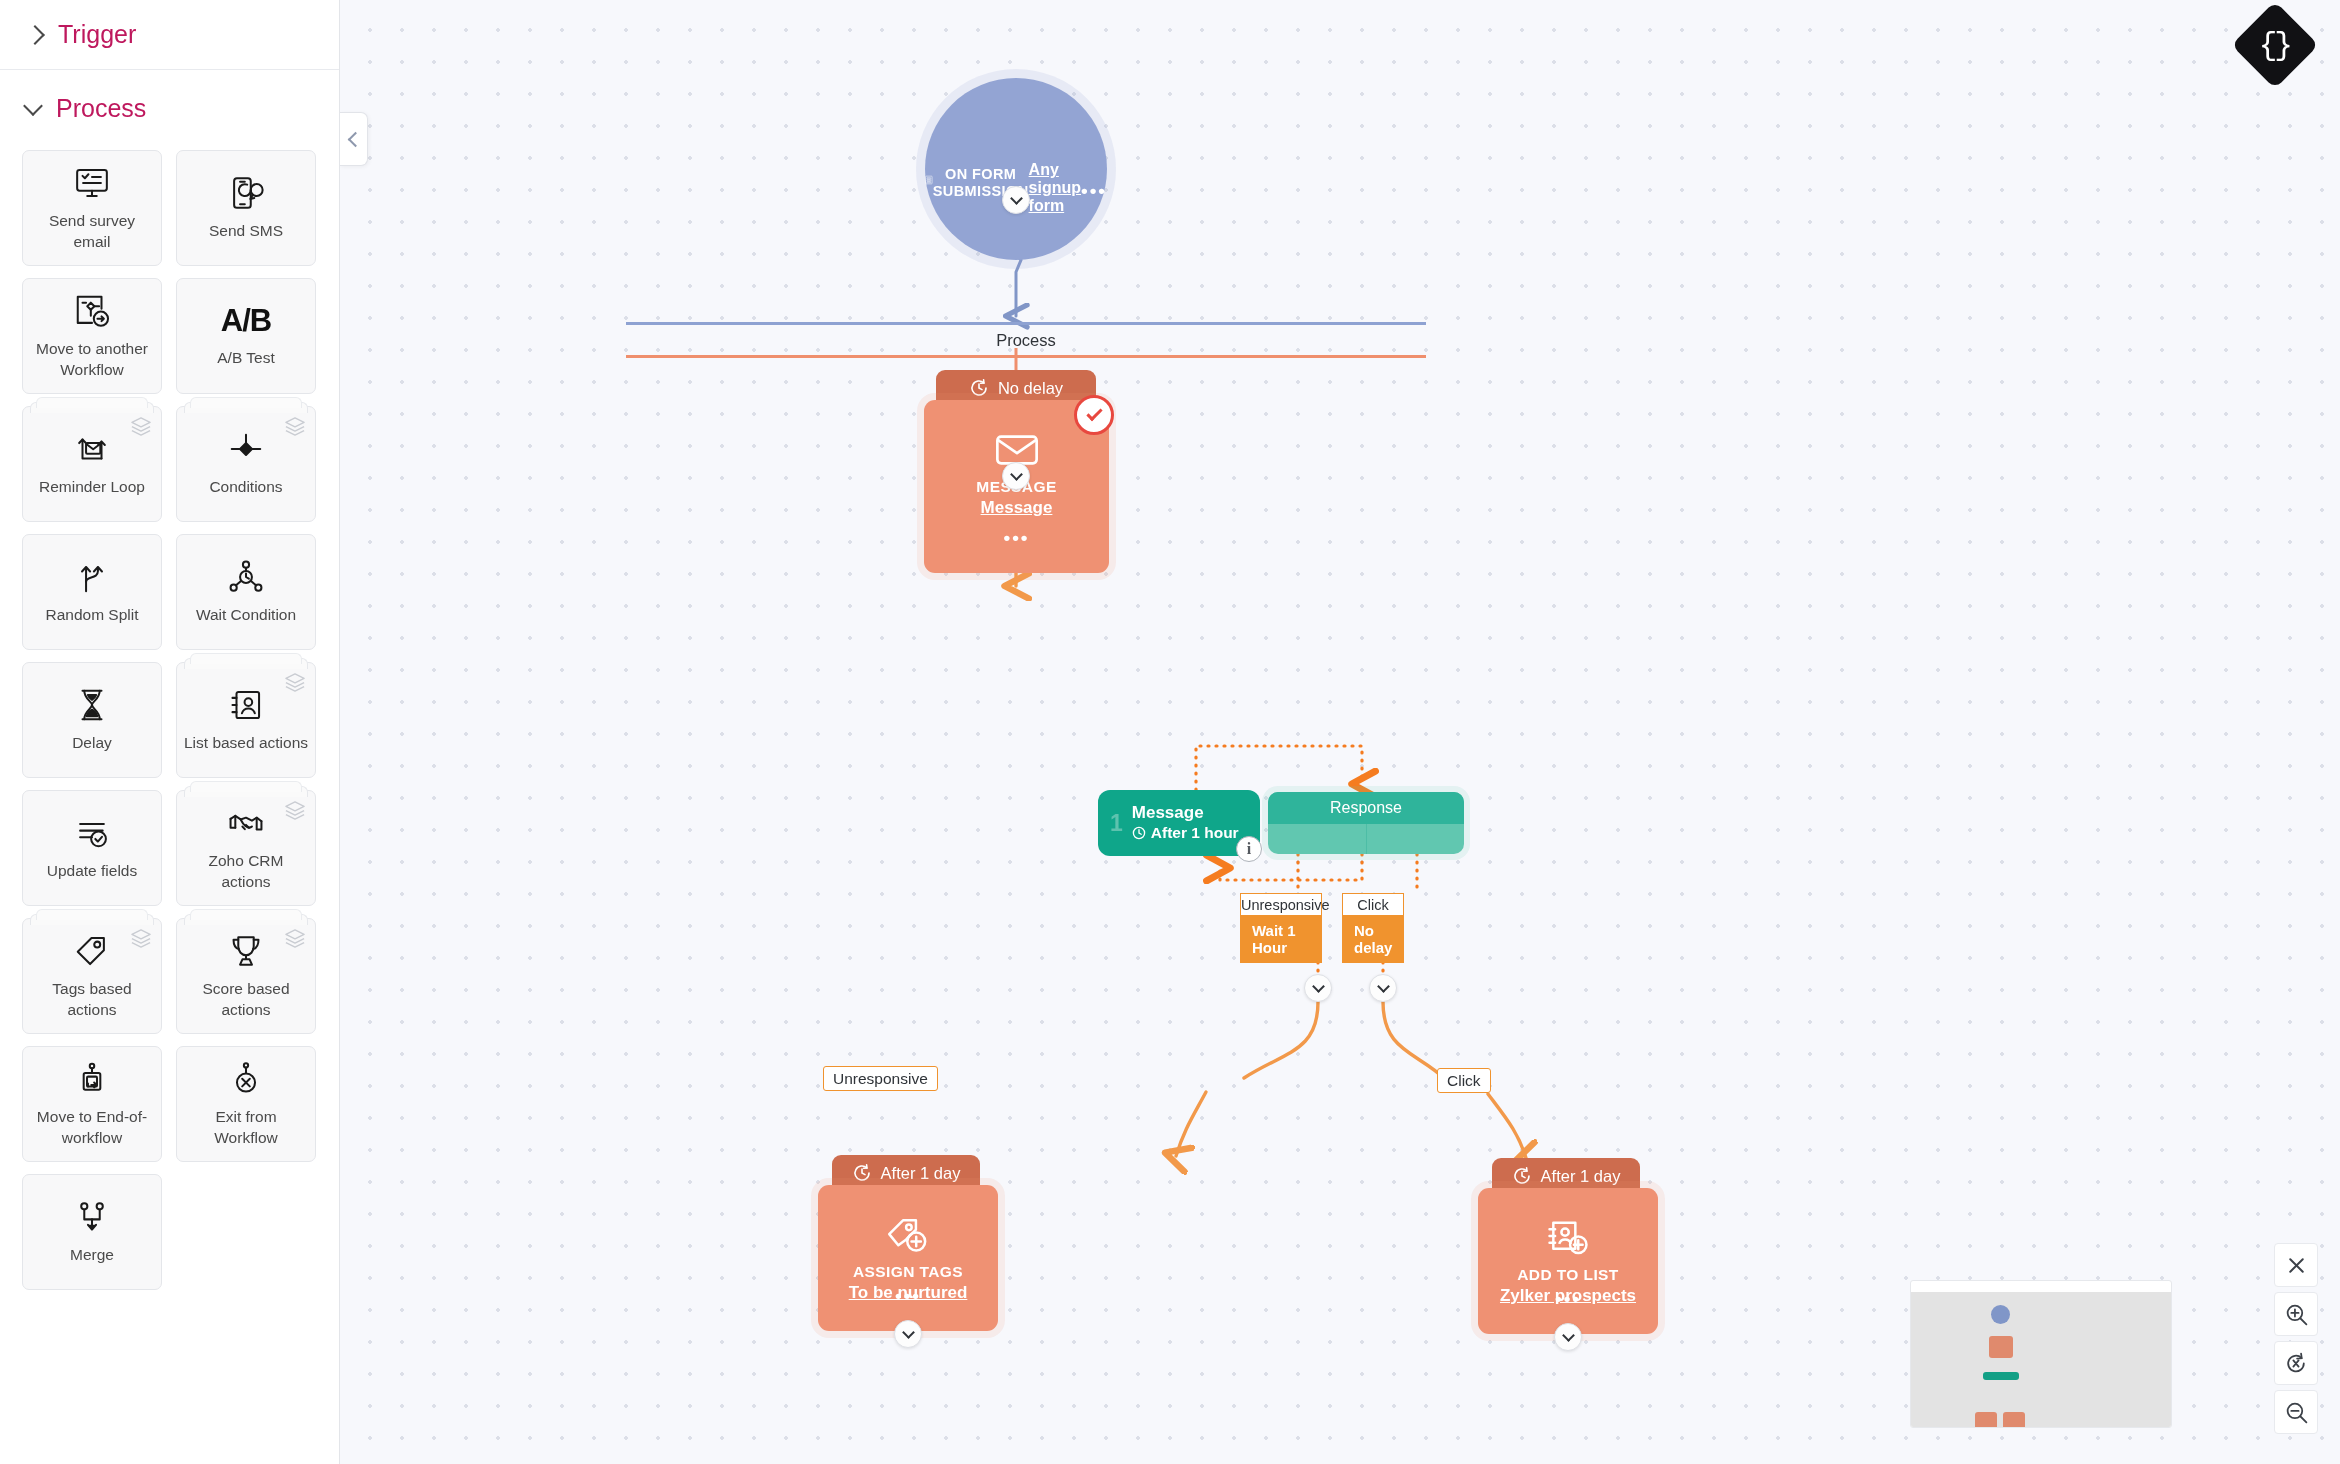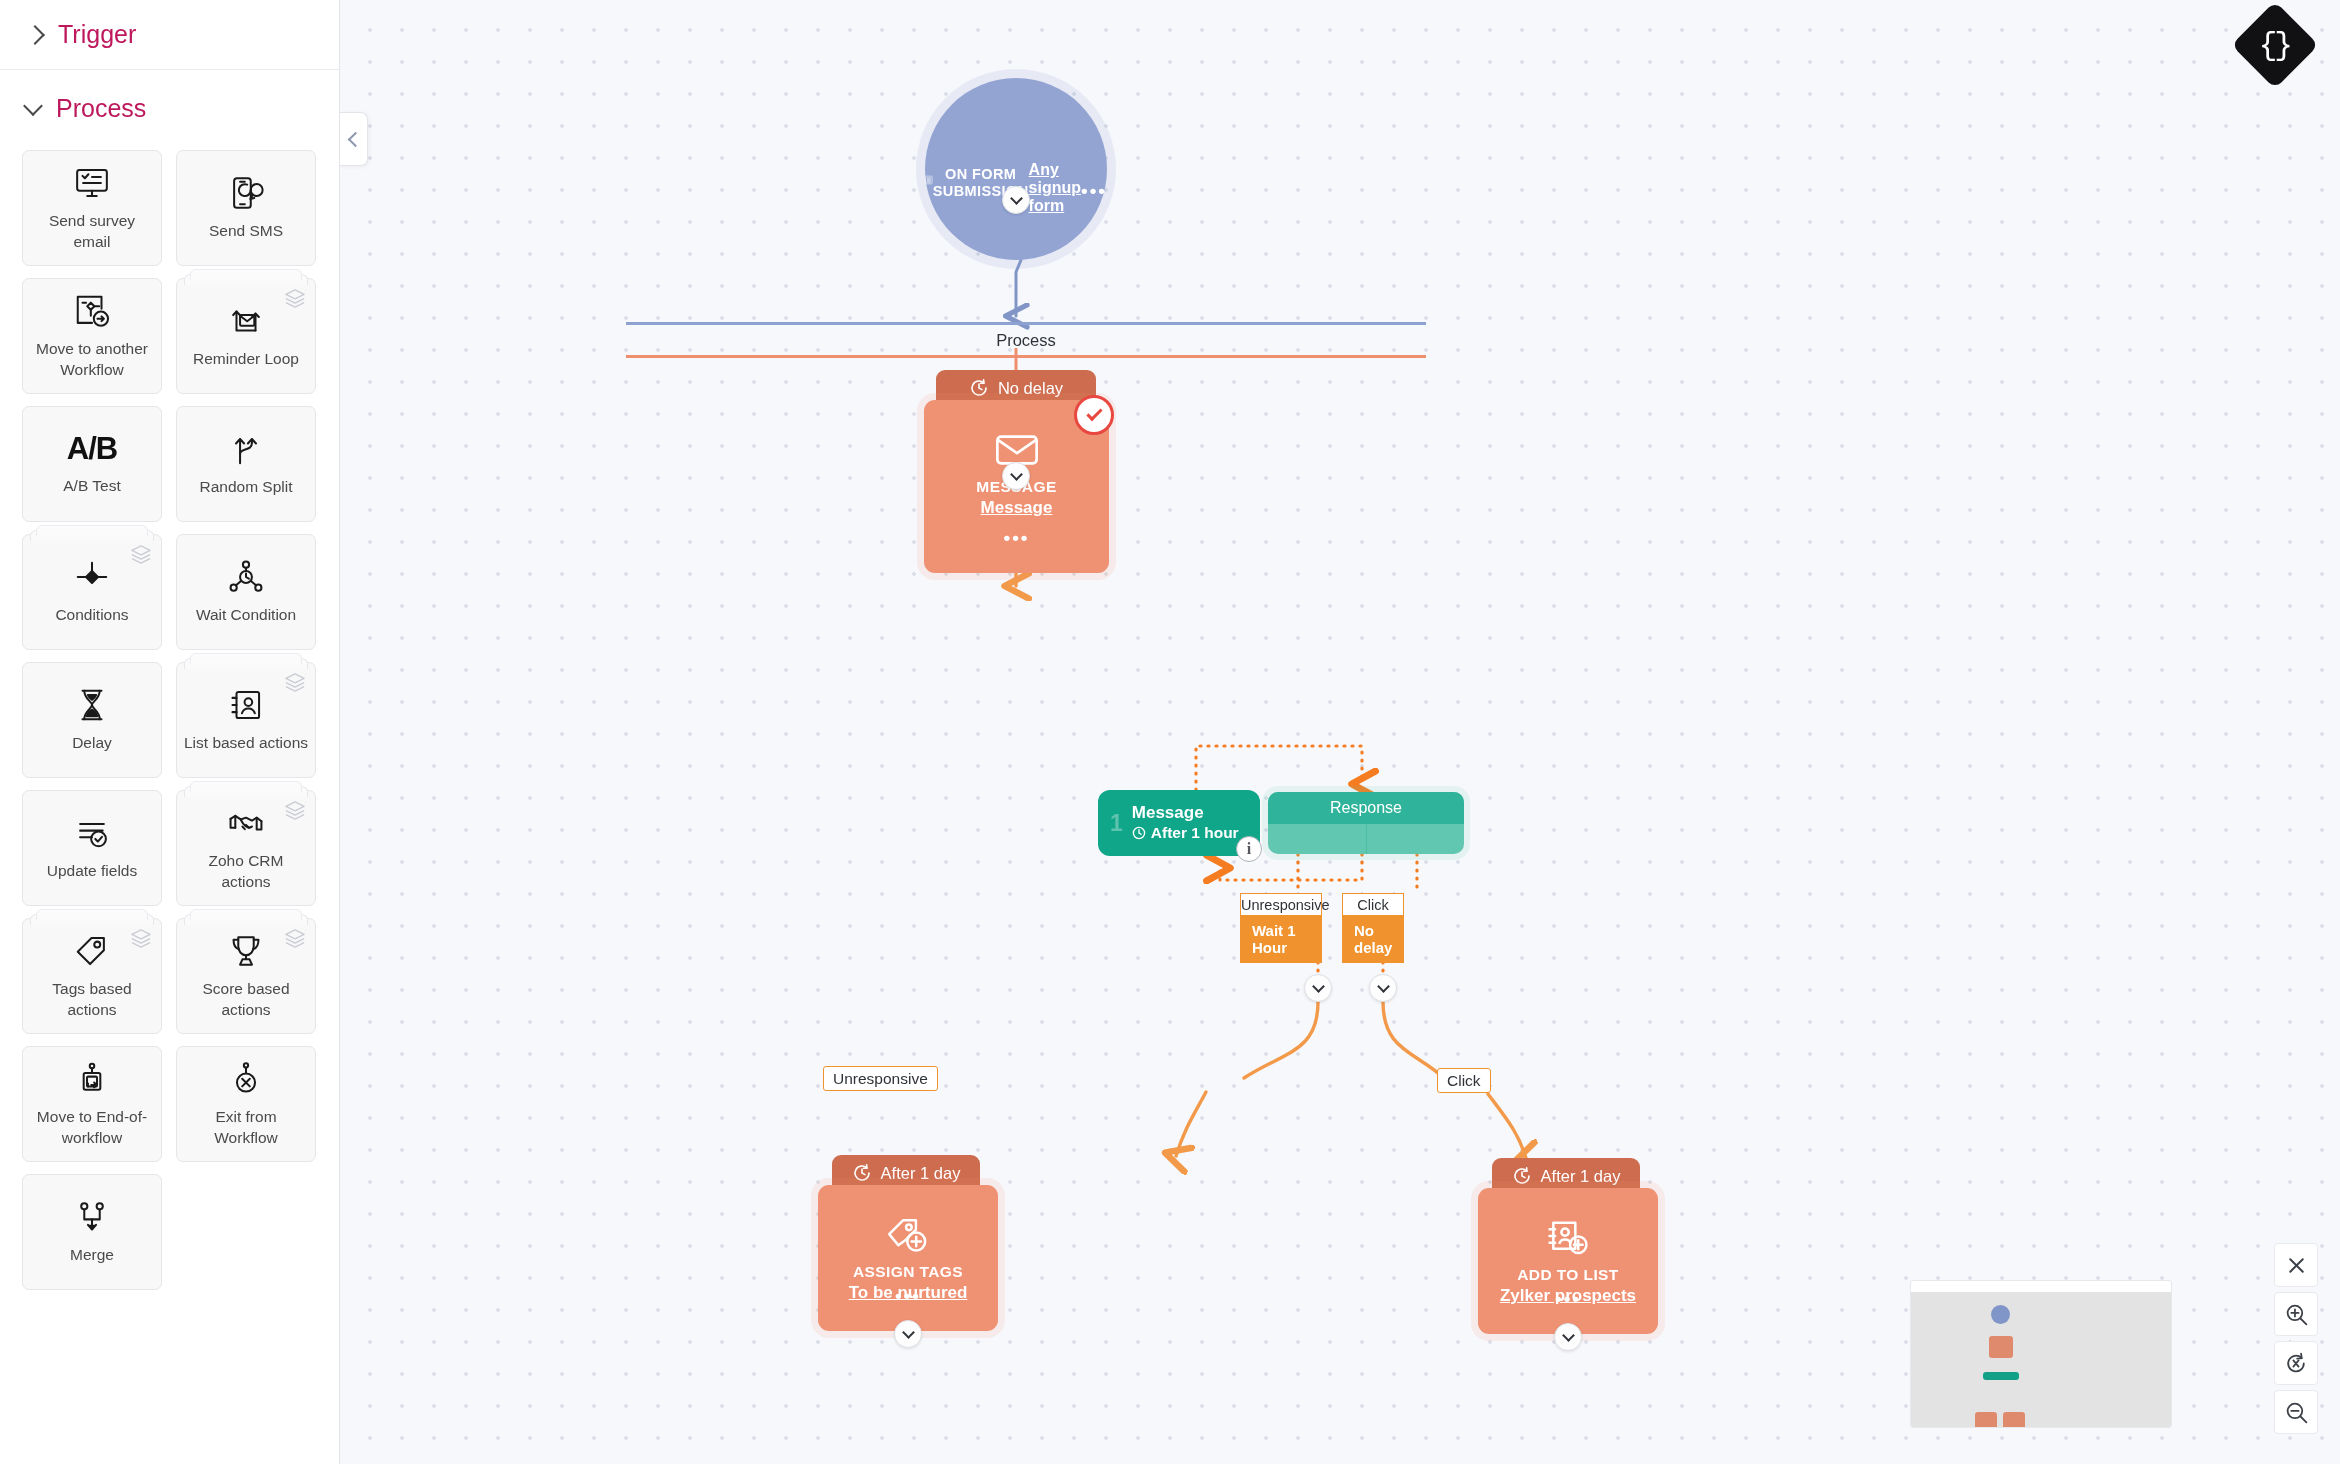--- a/index.html
+++ b/index.html
@@ -323,69 +323,69 @@
             <svg viewBox="0 0 32 32" fill="none" stroke="currentColor" stroke-width="1.7" stroke-linecap="round" stroke-linejoin="round">
               <path d="M4,4 L24,4 L24,14 M4,4 L4,26 L16,26"></path>
               <path d="M12,12 L15,9 L18,12 L15,15 Z"></path>
               <path d="M15,15 L15,20 M11,9 L8,9 M18,12 L22,12"></path>
               <circle cx="23.5" cy="22.5" r="6"></circle>
               <path d="M20.6,22.5 L26,22.5 M24,20.5 L26,22.5 L24,24.5"></path>
             </svg>
           </span>
           <span class="pal-label">Move to another Workflow</span>
         </div>
+        <div class="pal-item">
+          <span class="ab-text">A/B</span>
+          <span class="pal-label">A/B Test</span>
+        </div>
         <div class="pal-item stacked">
           <span class="layers-badge">
             <svg viewBox="0 0 24 22" fill="none" stroke="currentColor" stroke-width="1.5" stroke-linejoin="round">
               <path d="M12,2 L22,7 L12,12 L2,7 Z"></path>
               <path d="M2,11.6 L12,16.6 L22,11.6"></path>
               <path d="M2,16 L12,21 L22,16"></path>
             </svg>
           </span>
           <span class="pal-ico">
             <svg viewBox="0 0 32 32" fill="none" stroke="currentColor" stroke-width="1.7" stroke-linecap="round" stroke-linejoin="round">
               <rect x="11" y="11" width="12" height="9" rx="1"></rect>
               <path d="M11.5,12 L17,16.2 L22.5,12"></path>
               <path d="M8,8 L8,24 L24,24"></path>
               <path d="M5.2,11 L8,8 L10.8,11"></path>
               <path d="M24,24 L24,10 M21.2,12.6 L24,9.6 L26.8,12.6"></path>
             </svg>
           </span>
           <span class="pal-label">Reminder Loop</span>
         </div>
-        <div class="pal-item">
-          <span class="ab-text">A/B</span>
-          <span class="pal-label">A/B Test</span>
-        </div>
-        <div class="pal-item">
-          <span class="pal-ico">
-            <svg viewBox="0 0 32 32" fill="none" stroke="currentColor" stroke-width="1.7" stroke-linecap="round" stroke-linejoin="round">
-              <path d="M11,28 L11,8"></path>
-              <path d="M7.6,11.4 L11,7.6 L14.4,11.4"></path>
-              <path d="M11,20 C11,15 21,18 21,11 L21,8"></path>
-              <path d="M17.6,11.4 L21,7.6 L24.4,11.4"></path>
-            </svg>
-          </span>
-          <span class="pal-label">Random Split</span>
-        </div>
         <div class="pal-item stacked">
           <span class="layers-badge">
             <svg viewBox="0 0 24 22" fill="none" stroke="currentColor" stroke-width="1.5" stroke-linejoin="round">
               <path d="M12,2 L22,7 L12,12 L2,7 Z"></path>
               <path d="M2,11.6 L12,16.6 L22,11.6"></path>
               <path d="M2,16 L12,21 L22,16"></path>
             </svg>
           </span>
           <span class="pal-ico">
             <svg viewBox="0 0 32 32" fill="none" stroke="currentColor" stroke-width="1.7" stroke-linecap="round" stroke-linejoin="round">
               <path d="M16,11 L21,16 L16,21 L11,16 Z" fill="currentColor"></path>
               <path d="M16,4 L16,11 M4,16 L11,16 M21,16 L28,16"></path>
             </svg>
           </span>
           <span class="pal-label">Conditions</span>
+        </div>
+        <div class="pal-item">
+          <span class="pal-ico">
+            <svg viewBox="0 0 32 32" fill="none" stroke="currentColor" stroke-width="1.7" stroke-linecap="round" stroke-linejoin="round">
+              <path d="M11,28 L11,8"></path>
+              <path d="M7.6,11.4 L11,7.6 L14.4,11.4"></path>
+              <path d="M11,20 C11,15 21,18 21,11 L21,8"></path>
+              <path d="M17.6,11.4 L21,7.6 L24.4,11.4"></path>
+            </svg>
+          </span>
+          <span class="pal-label">Random Split</span>
         </div>
         <div class="pal-item">
           <span class="pal-ico">
             <svg viewBox="0 0 32 32" fill="none" stroke="currentColor" stroke-width="1.7" stroke-linecap="round" stroke-linejoin="round">
               <circle cx="16" cy="16" r="5"></circle>
               <path d="M16,13 L16,16 L18.4,17.4"></path>
               <circle cx="16" cy="5.6" r="2.6"></circle>
               <circle cx="5.6" cy="25" r="2.6"></circle>
               <circle cx="26.4" cy="25" r="2.6"></circle>
               <path d="M16,8.2 L16,11 M11.8,19.4 L7.6,23 M20.2,19.4 L24.4,23"></path>

